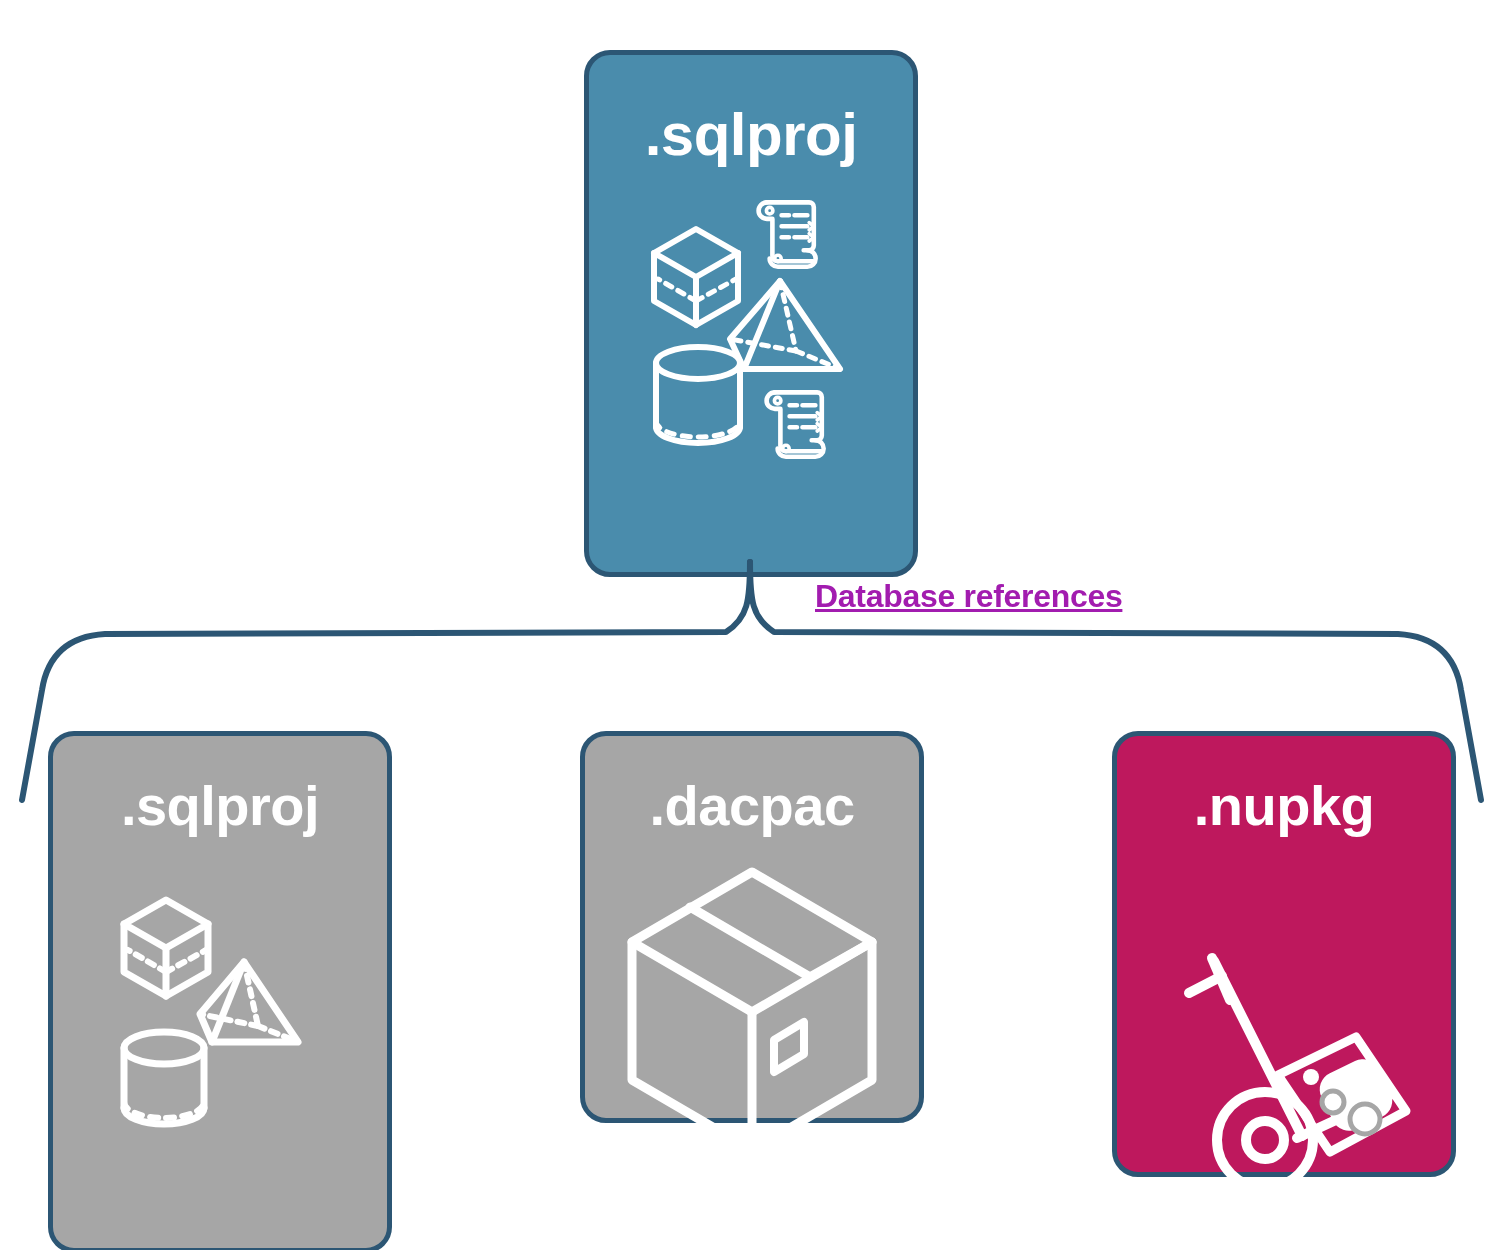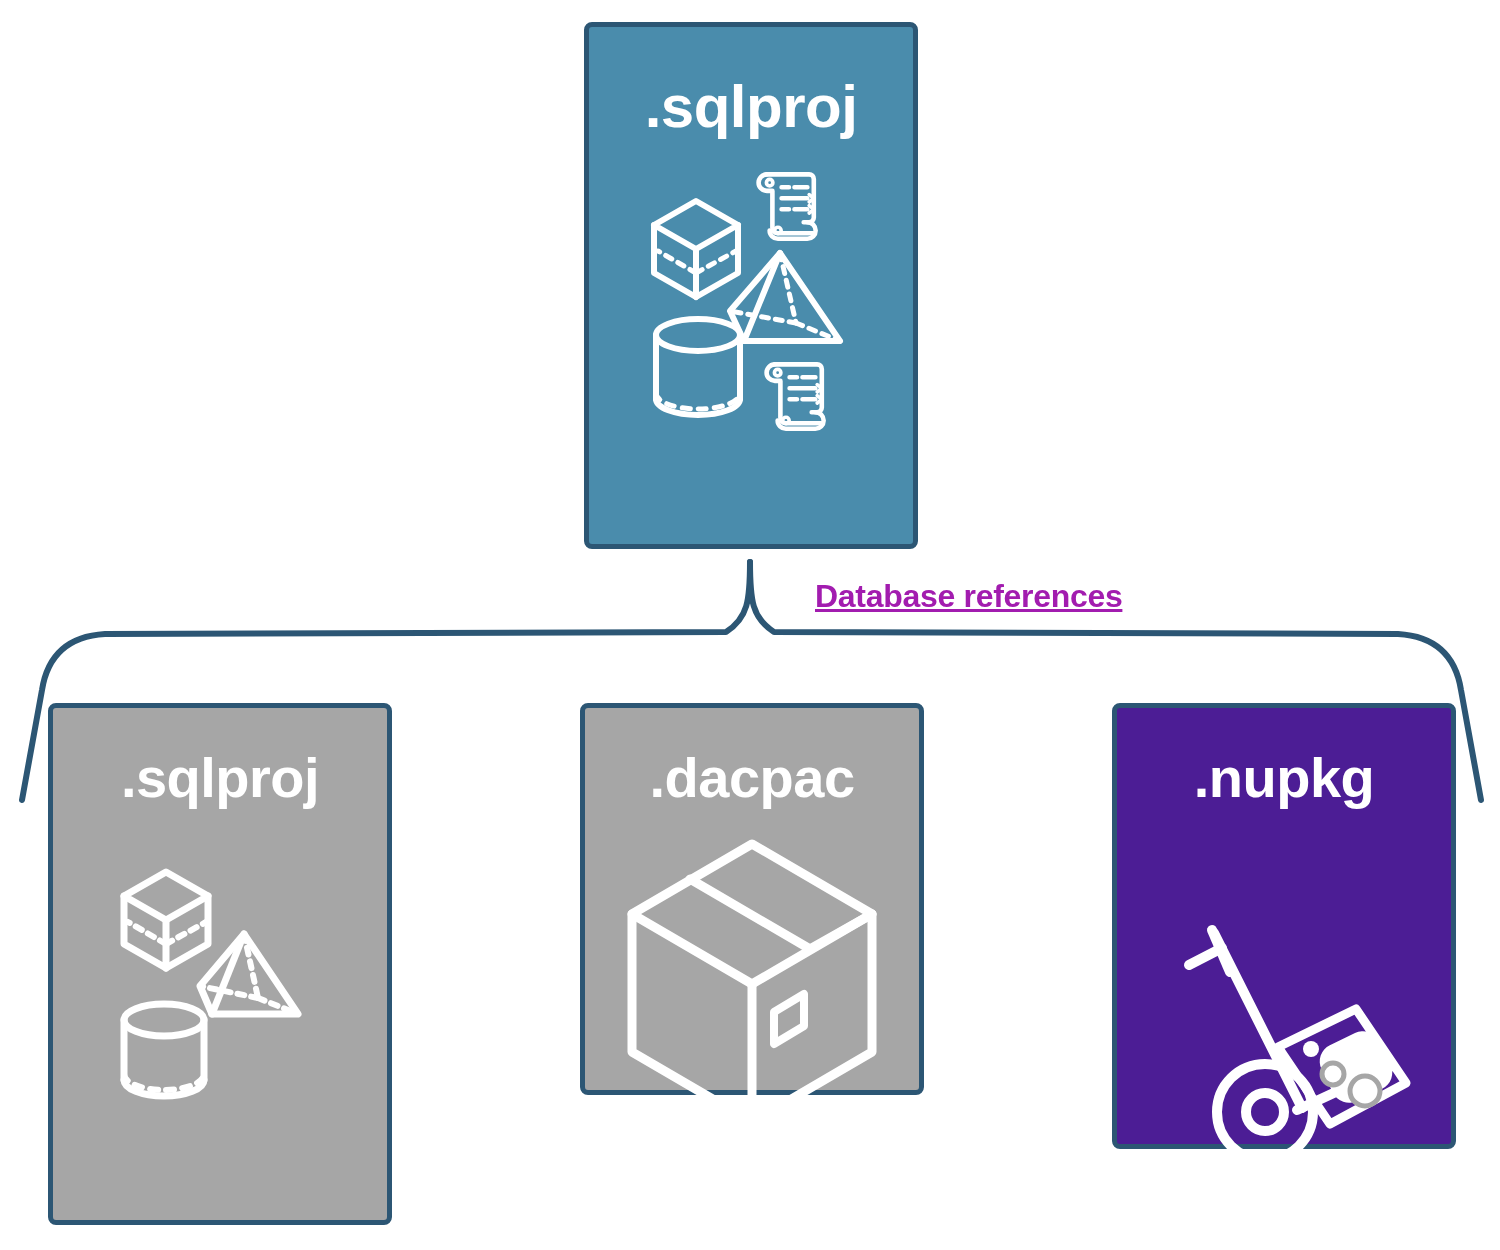--- a/index.html
+++ b/index.html
@@ -15,25 +15,26 @@
   }
   #stage {
     position: relative;
     width: 1500px;
     height: 1250px;
     background: #ffffff;
   }
   .node {
     position: absolute;
     box-sizing: border-box;
-    border-radius: 8px;
+    border-radius: 26px;
     border: 5px solid #2C5674;
     display: flex;
     flex-direction: column;
     align-items: center;
+    margin-top: 28px;
   }
   .node-title {
     color: #ffffff;
     font-weight: bold;
     letter-spacing: -0.5px;
     line-height: 1;
     white-space: nowrap;
   }
   #node-root {
     left: 584px;
@@ -60,21 +61,21 @@
     top: 703px;
     width: 344px;
     height: 392px;
     background: #A6A6A6;
   }
   #node-nupkg {
     left: 1112px;
     top: 703px;
     width: 344px;
     height: 446px;
-    background: #4c1d95;
+    background: #be185d;
   }
   .node-child .node-title { font-size: 56px; margin-top: 42px; }
   .node-child .icon-wrap {
     margin-top: 14px;
     width: 300px;
     height: 340px;
   }
   .icon-wrap svg { display: block; width: 100%; height: 100%; }
 
   #brace-layer {

